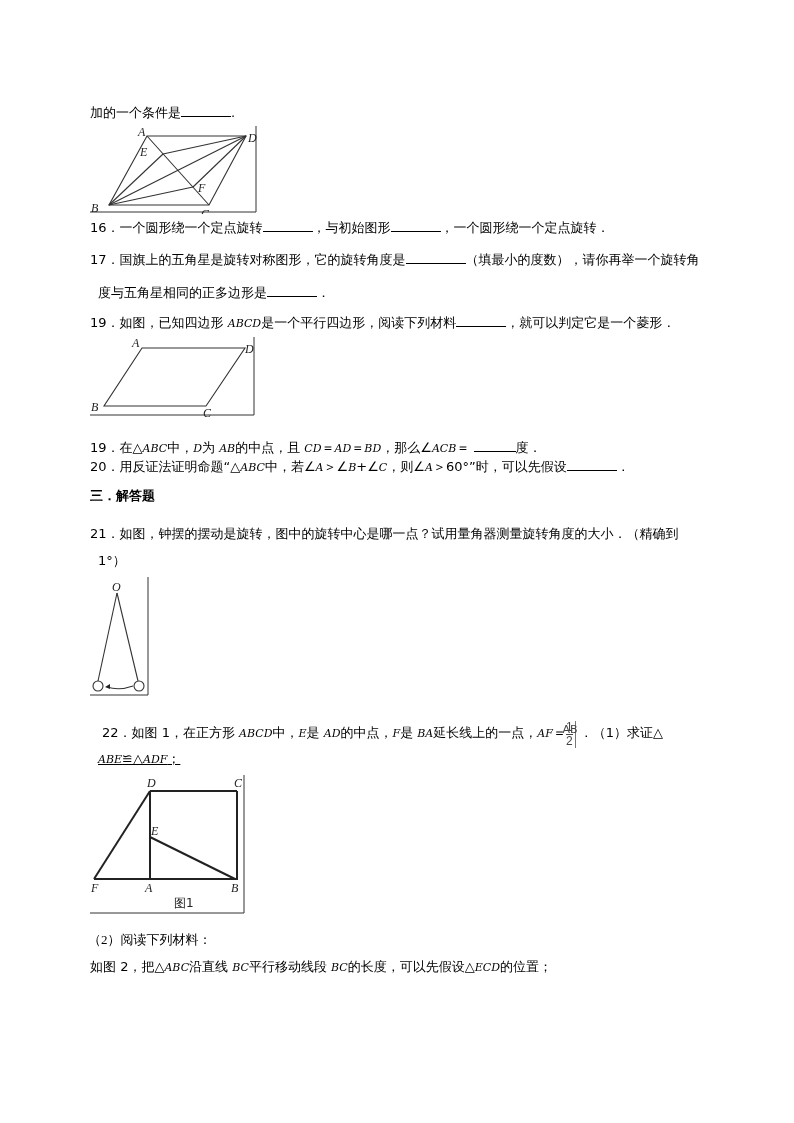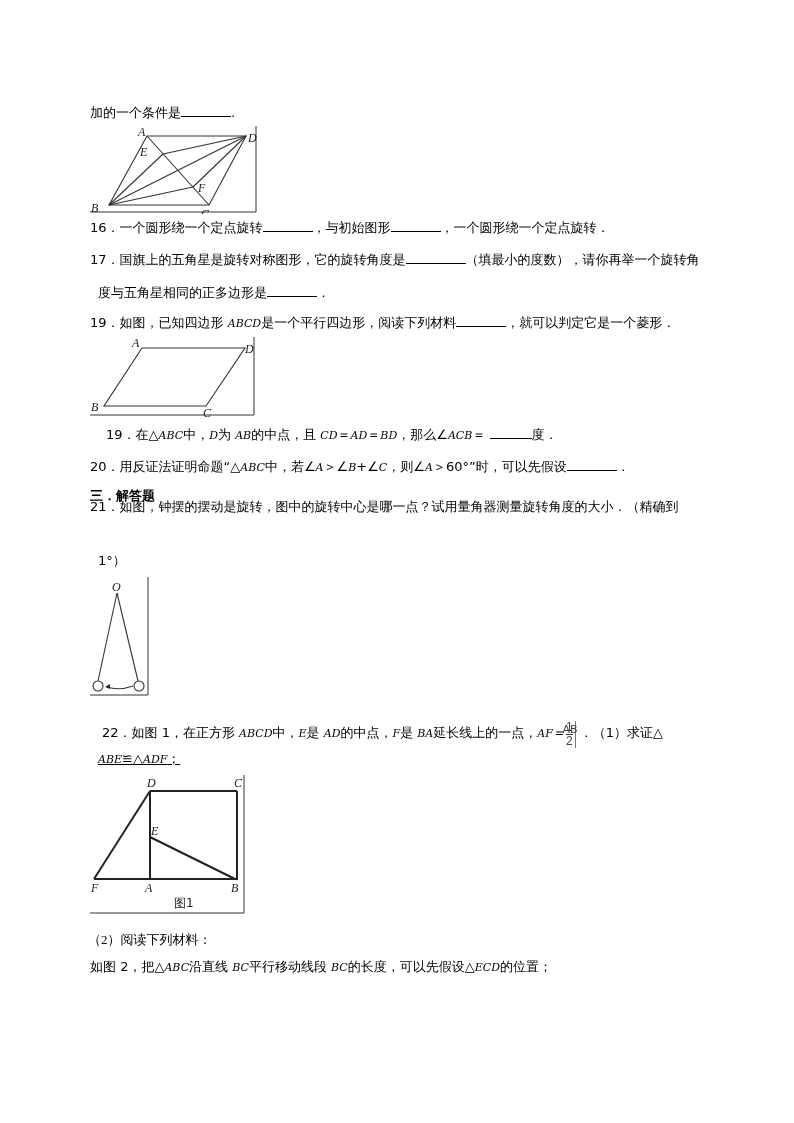--- a/index.html
+++ b/index.html
@@ -67,31 +67,31 @@
   <line x1="2" y1="78" x2="166" y2="78" stroke="#333" stroke-width="1"></line>
   <polygon points="54,11 157,11 118,69 16,69" fill="none" stroke="#333" stroke-width="1.1"></polygon>
   <g font-family="Liberation Serif, serif" font-style="italic" font-size="12" fill="#222">
     <text x="44" y="10">A</text>
     <text x="157" y="16">D</text>
     <text x="3" y="74">B</text>
     <text x="115" y="80">C</text>
   </g>
 </svg>
 
-<div class="line" style="top:425px;margin-left:16px;">
+<div class="line" style="top:438px;">
   <span>19．</span><span>在△</span><span class="it">ABC</span><span>中，</span><span class="it">D</span><span>为 </span><span class="it">AB</span><span>的中点，且 </span><span class="it">CD</span><span>＝</span><span class="it">AD</span><span>＝</span><span class="it">BD</span><span>，那么∠</span><span class="it">ACB</span><span>＝ </span><span class="blank" style="width:42px;"></span><span>度．</span>
 </div>
 
 <div class="line" style="top:457px;">
   <span>20．</span><span>用反证法证明命题“△</span><span class="it">ABC</span><span>中，若∠</span><span class="it">A</span><span>＞∠</span><span class="it">B</span><span>+∠</span><span class="it">C</span><span>，则∠</span><span class="it">A</span><span>＞60°”时，可以先假设</span><span class="blank" style="width:50px;"></span><span>．</span>
 </div>
 
 <div class="line section" style="top:487px;">三．解答题</div>
 
-<div class="line" style="top:498px;">
+<div class="line" style="top:525px;">
   <span>21．</span><span>如图，钟摆的摆动是旋转，图中的旋转中心是哪一点？试用量角器测量旋转角度的大小．（精确到</span>
 </div>
 <div class="line indent" style="top:552px;">1°）</div>
 
 <svg class="fig" style="left:88px;top:577px;" width="62" height="120">
   <line x1="60" y1="0" x2="60" y2="118" stroke="#333" stroke-width="1"></line>
   <line x1="2" y1="118" x2="60" y2="118" stroke="#333" stroke-width="1"></line>
   <text x="24" y="14" font-family="Liberation Serif, serif" font-style="italic" font-size="12" fill="#222">O</text>
   <line x1="29" y1="16" x2="10" y2="104" stroke="#333" stroke-width="1.1"></line>
   <line x1="29" y1="16" x2="50" y2="104" stroke="#333" stroke-width="1.1"></line>

